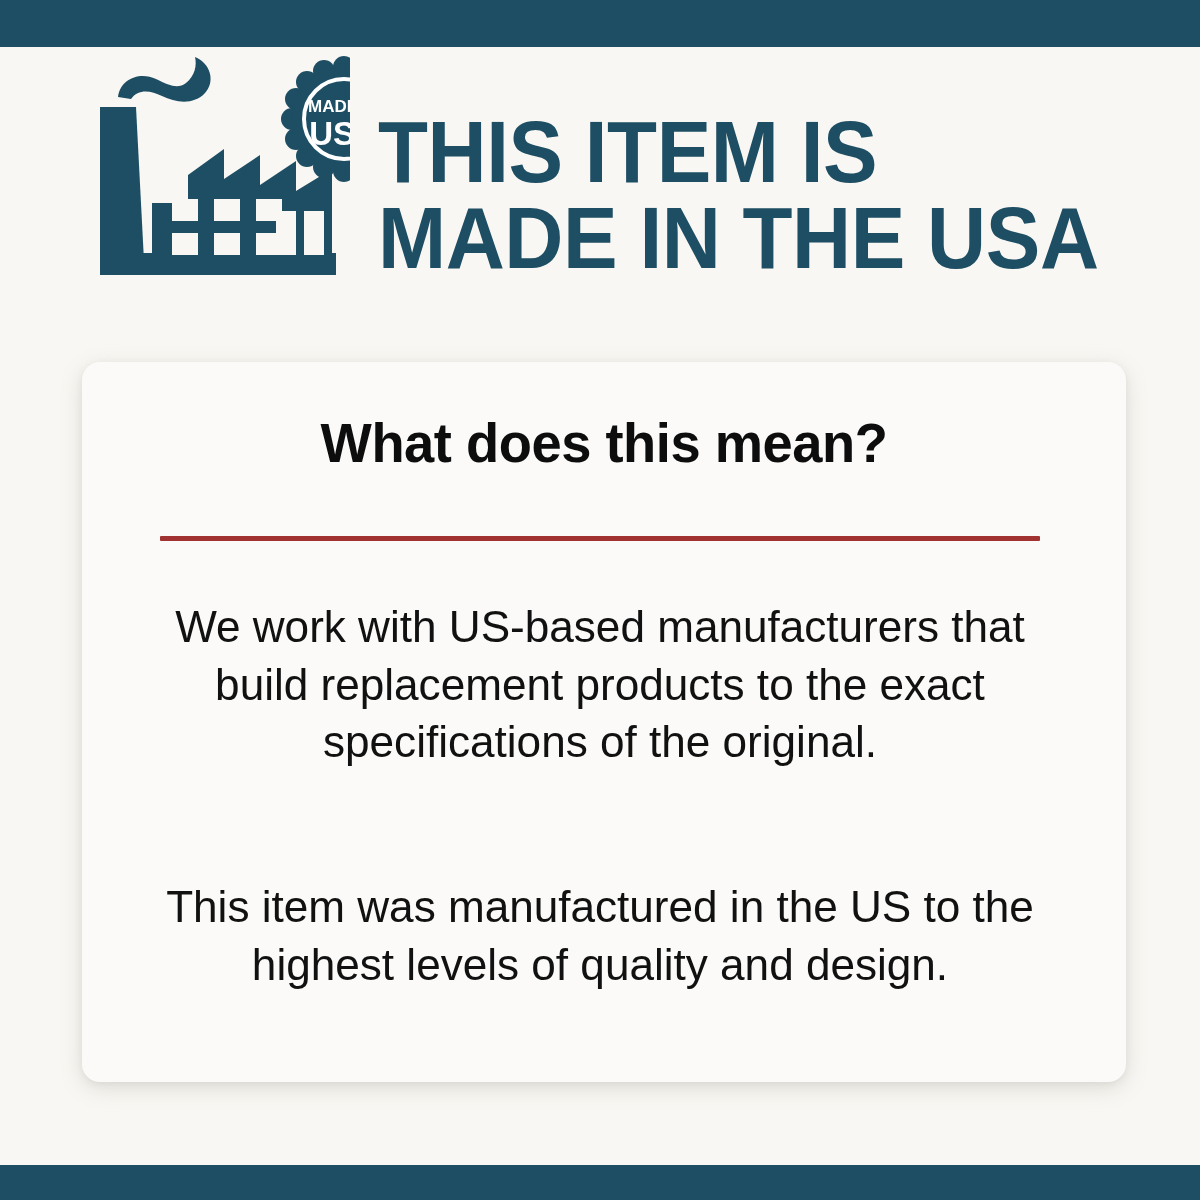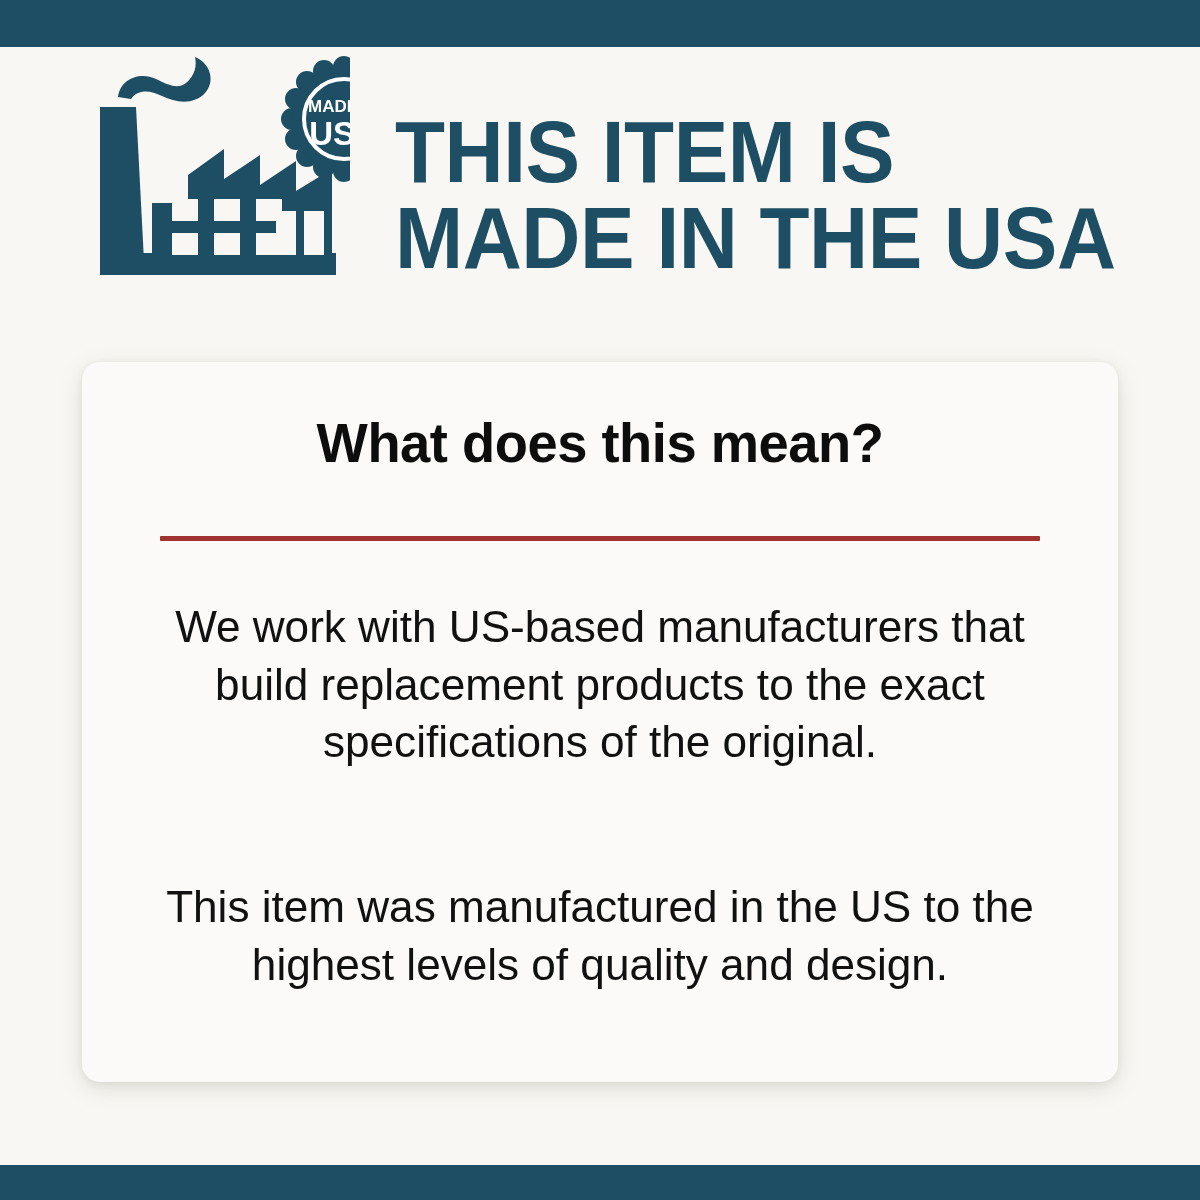--- a/index.html
+++ b/index.html
@@ -48,21 +48,21 @@
     position: absolute;
     left: 100px;
     top: 0px;
     width: 250px;
     height: 230px;
   }
   .logo-wrap svg { display: block; }
 
   .title-block {
     position: absolute;
-    left: 395px;
+    left: 378px;
     top: 56px;
     width: 790px;
   }
   .title-line {
     display: block;
     color: #1e4e63;
     font-family: "Liberation Sans Narrow", "Liberation Sans", sans-serif;
     font-weight: bold;
     font-size: 88px;
     line-height: 0.98em;
@@ -76,20 +76,21 @@
   .card {
     position: absolute;
     left: 82px;
     top: 362px;
     width: 1036px;
     height: 720px;
     background: #fbfaf8;
     border-radius: 18px;
     box-shadow: 0 6px 22px rgba(120,118,110,0.20),
                 0 2px 6px rgba(120,118,110,0.10);
+    padding-left: 8px;
   }
 
   .card-title {
     position: absolute;
     top: 48px;
     left: 0;
     width: 100%;
     text-align: center;
     color: #0d0d0d;
     font-family: "Liberation Sans Narrow", "Liberation Sans", sans-serif;

